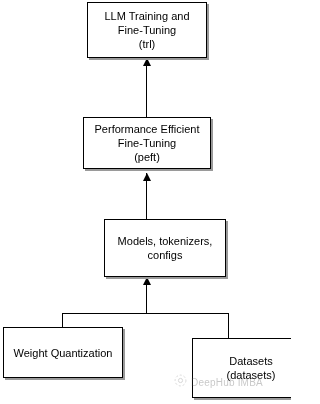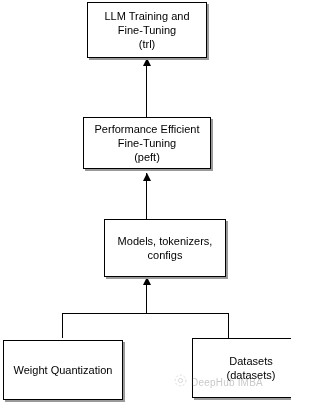--- a/index.html
+++ b/index.html
@@ -32,21 +32,21 @@
     font-size: 11px;
     line-height: 14px;
     z-index: 3;
   }
   .node .line { display: block; white-space: nowrap; }
 
   
   #node-trl          { left: 87px;  top: 2px;   width: 120px; height: 56px; }
   #node-peft         { left: 83px;  top: 117px; width: 128px; height: 52px; }
   #node-transformers { left: 92px;  top: 219px; width: 122px; height: 58px; margin-left: 12px; }
-  #node-bnb          { left: 3px;   top: 340px; width: 120px; height: 60px; }
+  #node-bnb          { left: 3px;   top: 327px; width: 120px; height: 51px; }
   #node-datasets     { left: 168px; top: 338px; width: 118px; height: 60px; margin-left: 24px; }
 
   
   .conn {
     position: absolute;
     background: #000000;
     z-index: 1;
   }
   .vline { width: 1px; }
   .hline { height: 1px; }

